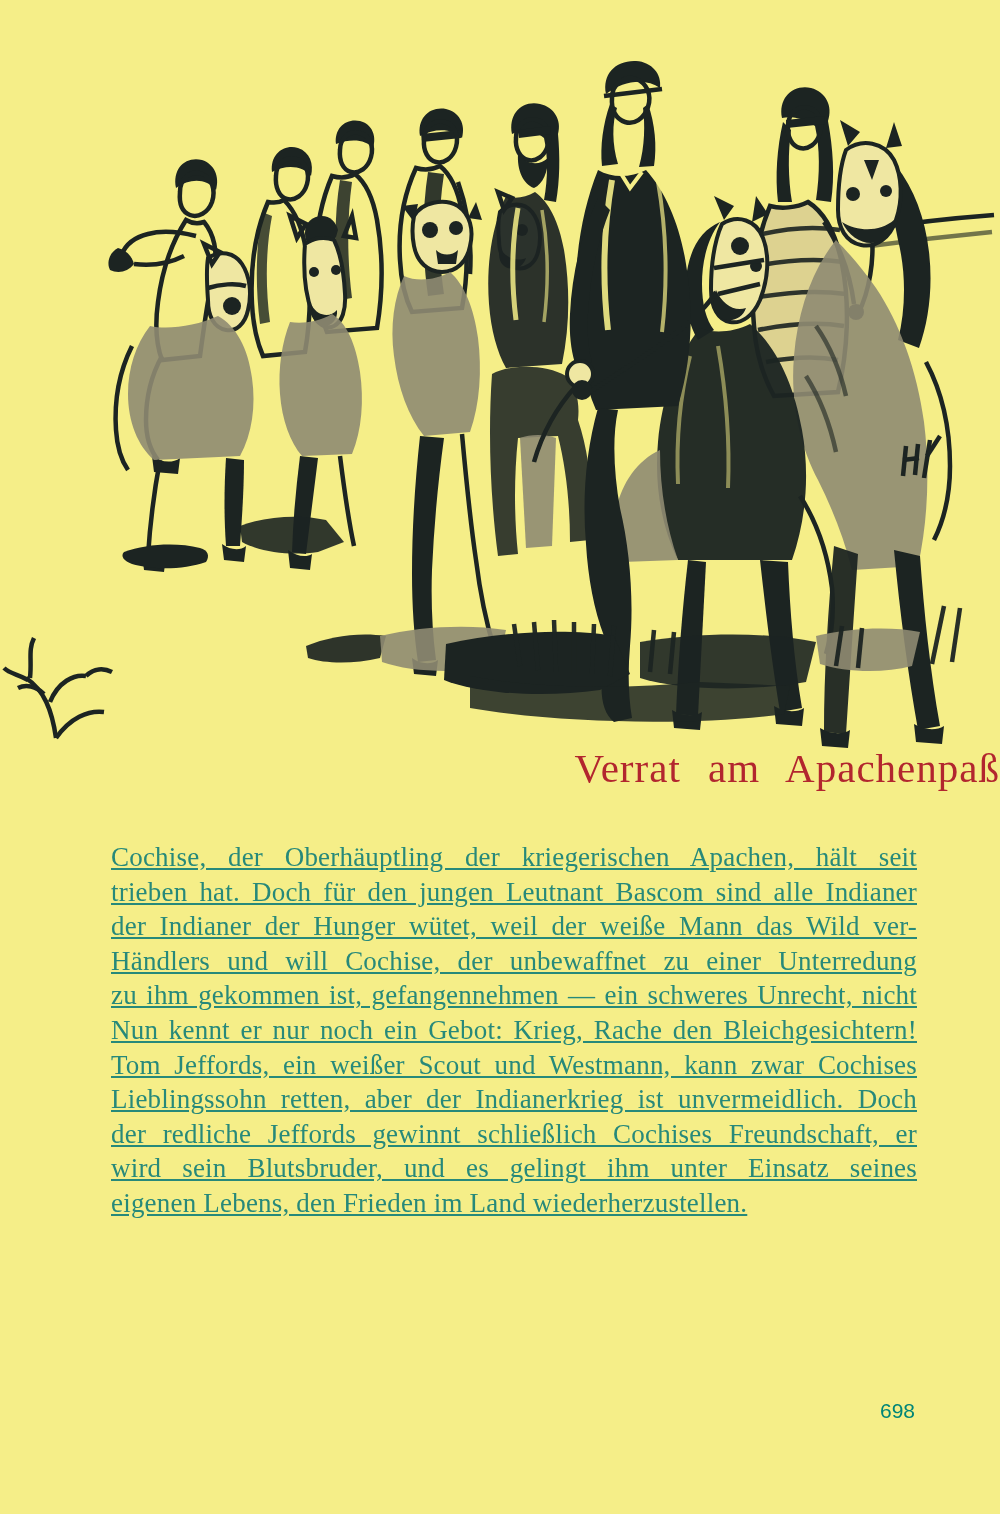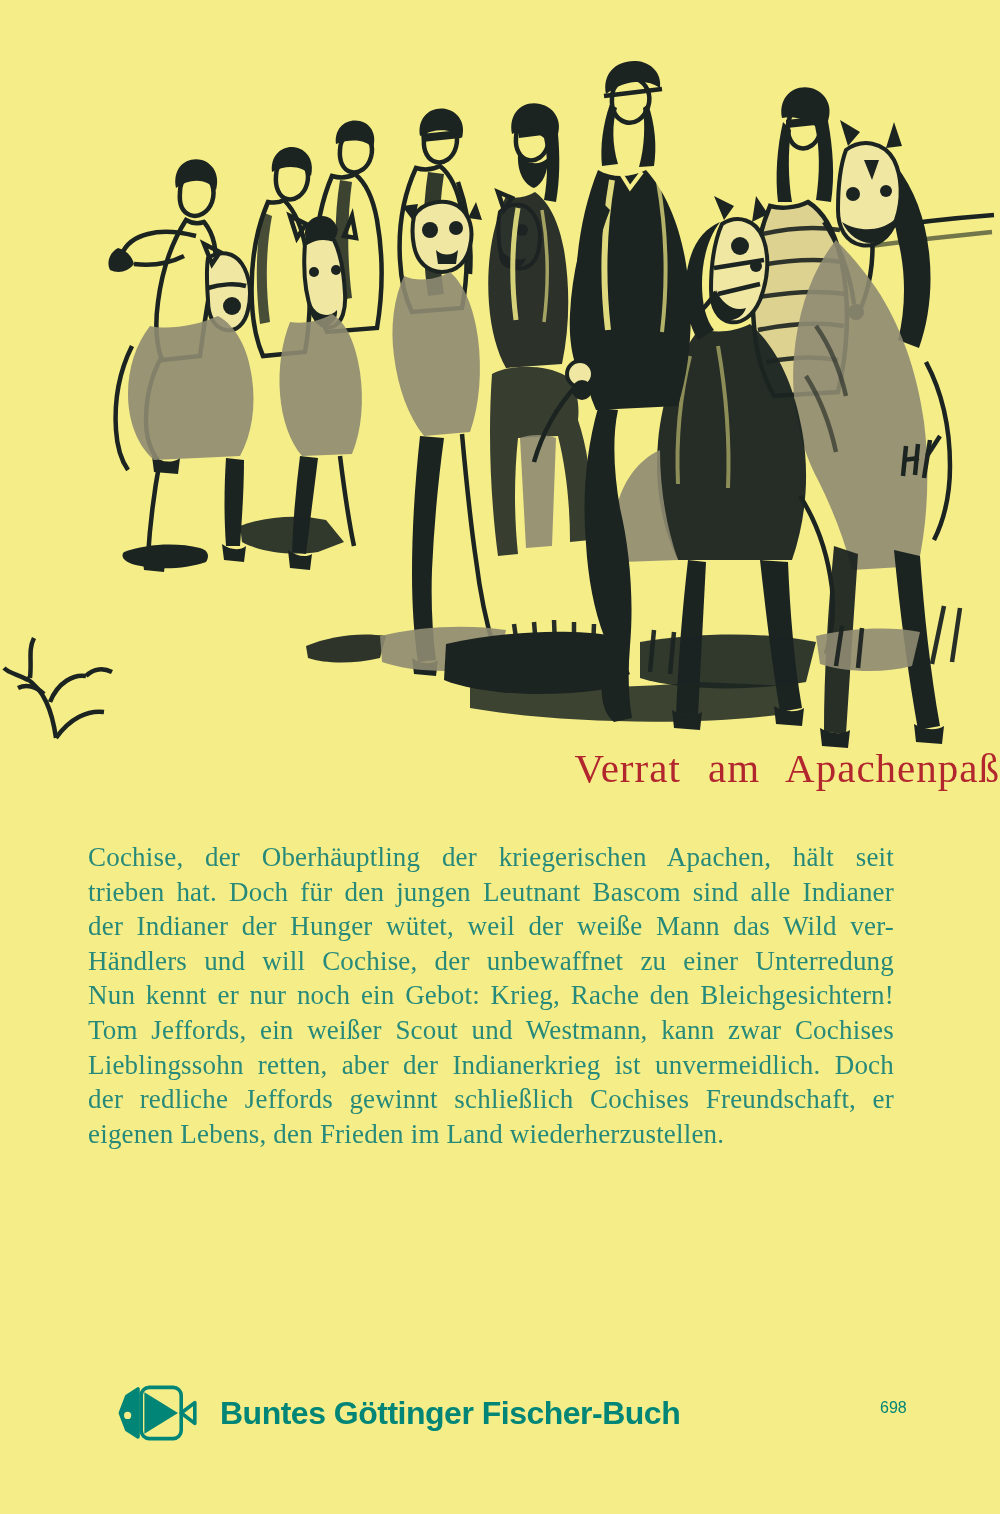--- a/index.html
+++ b/index.html
@@ -20,38 +20,39 @@
   .ill .o{fill:none;stroke:var(--ink);stroke-width:4.5;}
   .ill .w{fill:#8f8b72;stroke:none;opacity:.9;}
   .ill .p{fill:#efe7a2;stroke:var(--ink);stroke-width:4;}
   .ill .hl{stroke:#f5ee88;fill:none;}
   .title{
     position:absolute;top:744px;left:0;right:0;margin:0;
     text-align:right;font-weight:400;font-size:41px;line-height:48px;
     color:var(--title-red);letter-spacing:1px;word-spacing:16px;
   }
   .blurb{
-    position:absolute;top:840px;left:88px;width:806px;
+    position:absolute;top:840px;left:111px;width:806px;
     color:var(--text-teal);font-size:27px;line-height:34.6px;
     letter-spacing:.2px;
+    text-decoration:underline;
   }
   .blurb-line{text-align:justify;text-align-last:justify;white-space:normal;}
   .blurb-line:last-child{text-align-last:left;}
   .footer{
     position:absolute;top:1380px;left:118px;height:66px;
     display:flex;align-items:center;gap:22px;
   }
   .fish{width:80px;height:64px;flex:0 0 auto;}
   .publisher{
     font-family:"Liberation Sans",sans-serif;font-weight:700;
     font-size:32px;color:var(--logo-teal);letter-spacing:-.5px;white-space:nowrap;
   }
   .series-number{
     position:absolute;top:1399px;left:880px;
-    font-family:"Liberation Sans",sans-serif;font-size:16px;
+    font-family:"Liberation Sans",sans-serif;font-size:21px;
     color:var(--logo-teal);
   }
 </style>
 </head>
 <body>
 
 <div class="cover">
 
   <svg class="illustration ill" viewBox="0 0 1000 748" role="img" aria-label="Ink-sketch illustration of seven Apache riders on horseback">
 
@@ -249,34 +250,24 @@
     </g>
   </svg>
 
   <h1 class="title">Verrat am Apachenpaß</h1>
 
   <div class="blurb">
     <div class="blurb-line">Cochise, der Oberhäuptling der kriegerischen Apachen, hält seit</div>
     <div class="blurb-line">trieben hat. Doch für den jungen Leutnant Bascom sind alle Indianer</div>
     <div class="blurb-line">der Indianer der Hunger wütet, weil der weiße Mann das Wild ver-</div>
     <div class="blurb-line">Händlers und will Cochise, der unbewaffnet zu einer Unterredung</div>
+    <div class="blurb-line">zu ihm gekommen ist, gefangennehmen — ein schweres Unrecht, nicht</div>
     <div class="blurb-line">Nun kennt er nur noch ein Gebot: Krieg, Rache den Bleichgesichtern!</div>
     <div class="blurb-line">Tom Jeffords, ein weißer Scout und Westmann, kann zwar Cochises</div>
     <div class="blurb-line">Lieblingssohn retten, aber der Indianerkrieg ist unvermeidlich. Doch</div>
     <div class="blurb-line">der redliche Jeffords gewinnt schließlich Cochises Freundschaft, er</div>
+    <div class="blurb-line">wird sein Blutsbruder, und es gelingt ihm unter Einsatz seines</div>
     <div class="blurb-line">eigenen Lebens, den Frieden im Land wiederherzustellen.</div>
   </div>
 
-  <div class="footer">
-    <svg class="fish" viewBox="0 0 100 78" role="img">
-      <g fill="none" stroke="var(--logo-teal)" stroke-width="4.5" stroke-linejoin="round">
-        <path d="M25,9 L25,69 L11,60 L3,39 L11,18 Z" fill="var(--logo-teal)"></path>
-        <rect x="29" y="7" width="50" height="64" rx="10"></rect>
-        <path d="M33,13 L75,39 L33,65 Z" fill="var(--logo-teal)" stroke="none"></path>
-        <path d="M79,39 L96,26 L96,52 Z"></path>
-      </g>
-      <circle cx="12" cy="42" r="4.5" fill="var(--background)" stroke="none"></circle>
-    </svg>
-    <span class="publisher">Buntes Göttinger Fischer-Buch</span>
-  </div>
   <span class="series-number">698</span>
 
 </div>
 
 </body></html>

